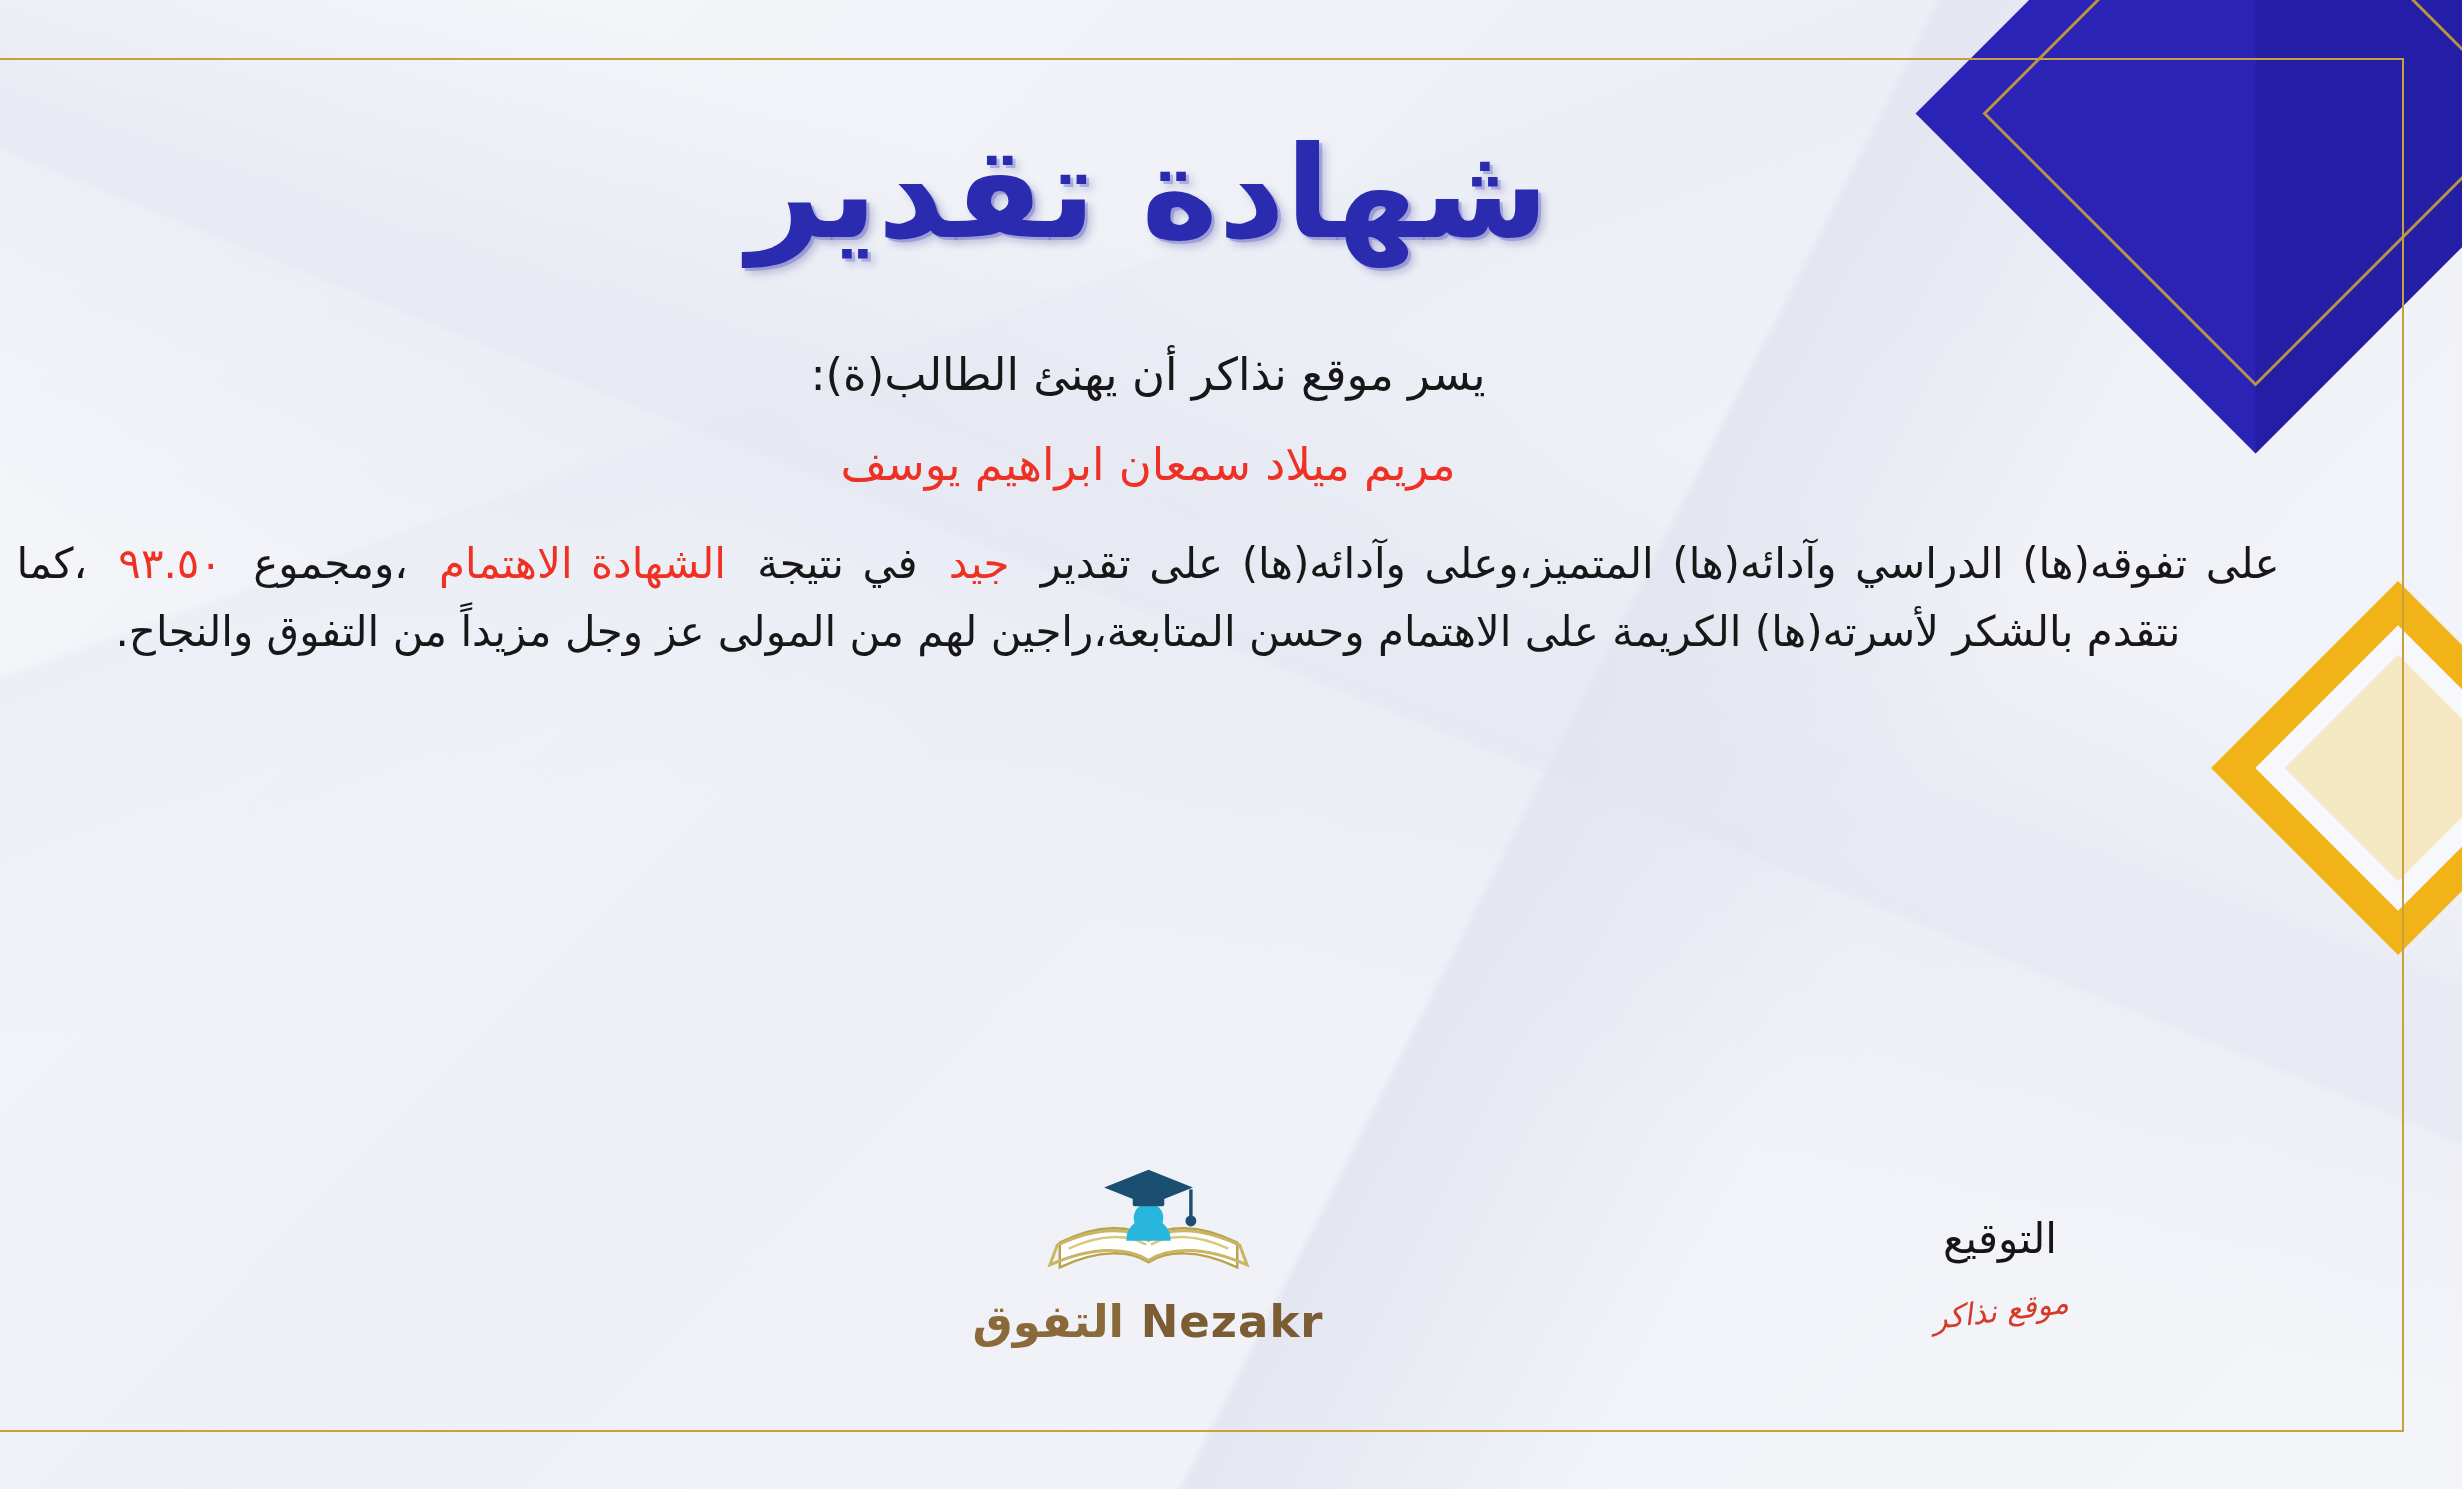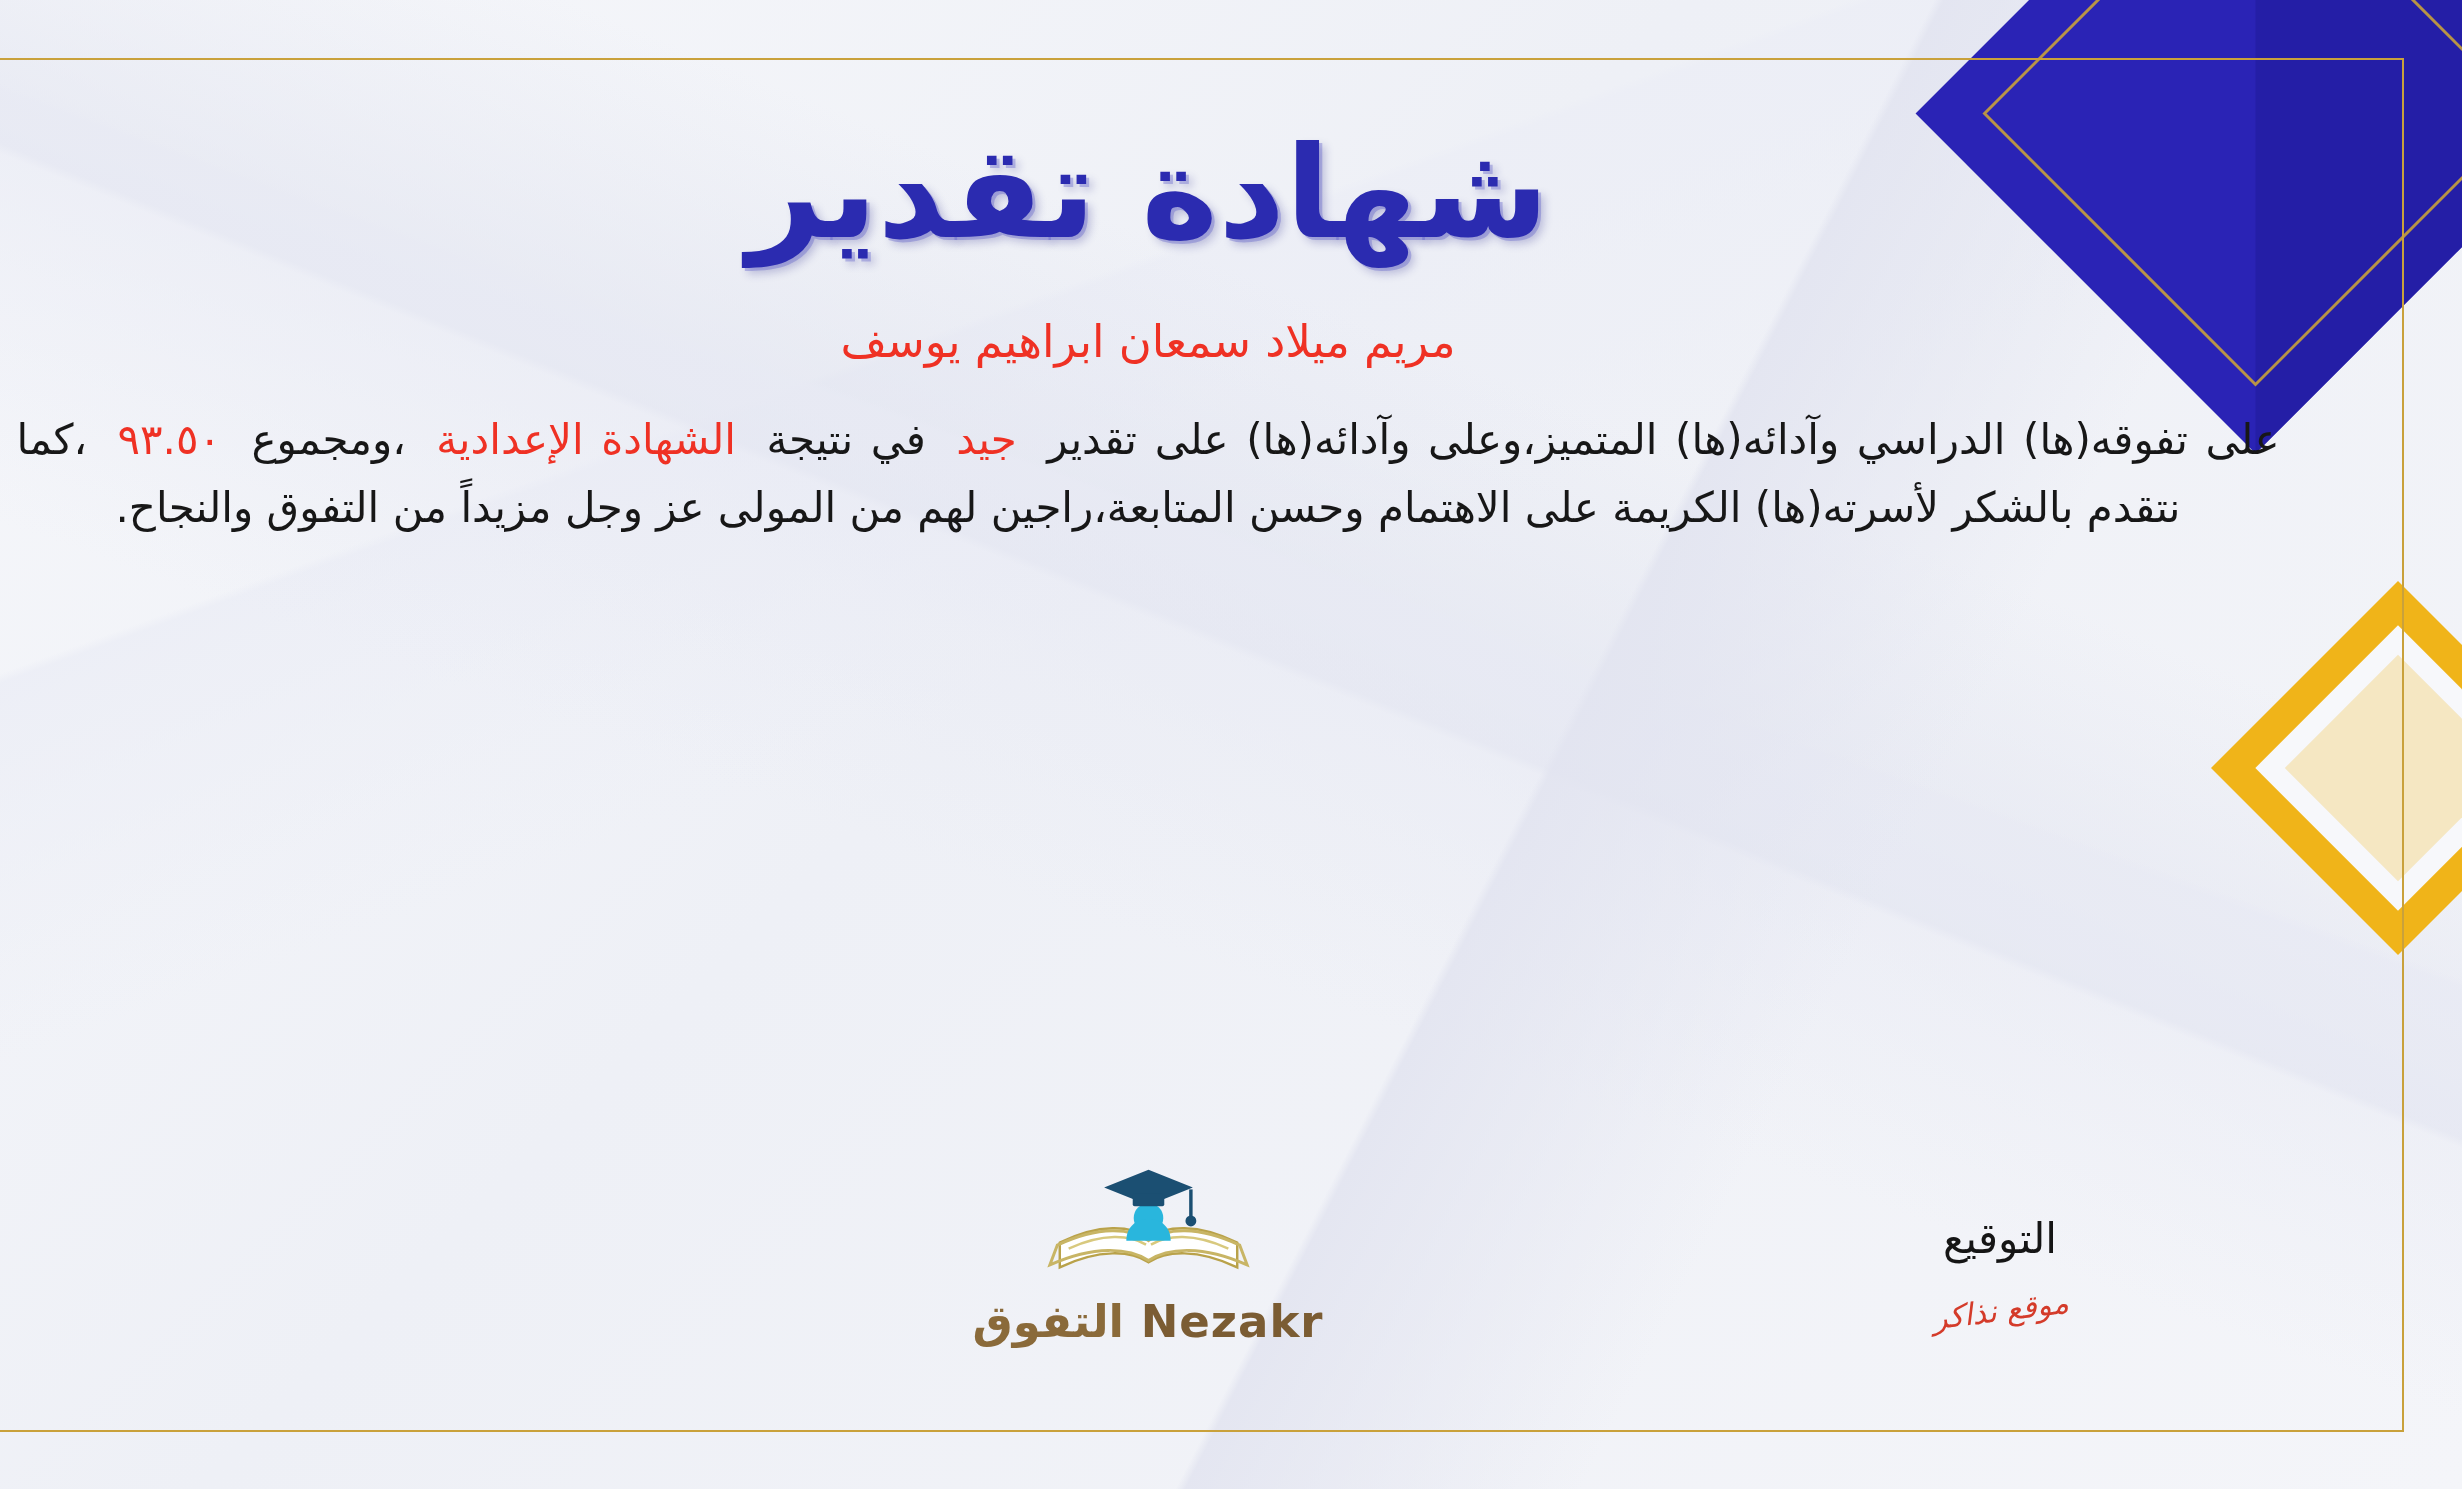--- a/index.html
+++ b/index.html
@@ -240,28 +240,29 @@
   <div class="gold-frame"></div>
 
   <div class="content">
 
     <div class="title-wrap">
       <div class="cert-title">شهادة تقدير</div>
     </div>
 
     <div class="body-text">
 
+      <div class="line-greeting">يسر موقع نذاكر أن يهنئ الطالب(ة):</div>
 
       <div class="student-name">مريم ميلاد سمعان ابراهيم يوسف</div>
 
       <div class="para">
         <span>على تفوقه(ها) الدراسي وآدائه(ها) المتميز،وعلى وآدائه(ها) على تقدير</span>
         <span class="hl-red">جيد</span>
         <span>في نتيجة</span>
-        <span class="hl-red">الشهادة الإعدادية</span>
+        <span class="hl-red">الشهادة الاهتمام</span>
         <span>،ومجموع</span>
         <span class="hl-red">٩٣.٥٠</span>
         <span>،كما نتقدم بالشكر لأسرته(ها) الكريمة على الاهتمام وحسن المتابعة،راجين لهم من المولى عز وجل مزيداً من التفوق والنجاح.</span>
       </div>
 
     </div>
 
     <div class="sig-row">
 
       <div class="signature-block">

